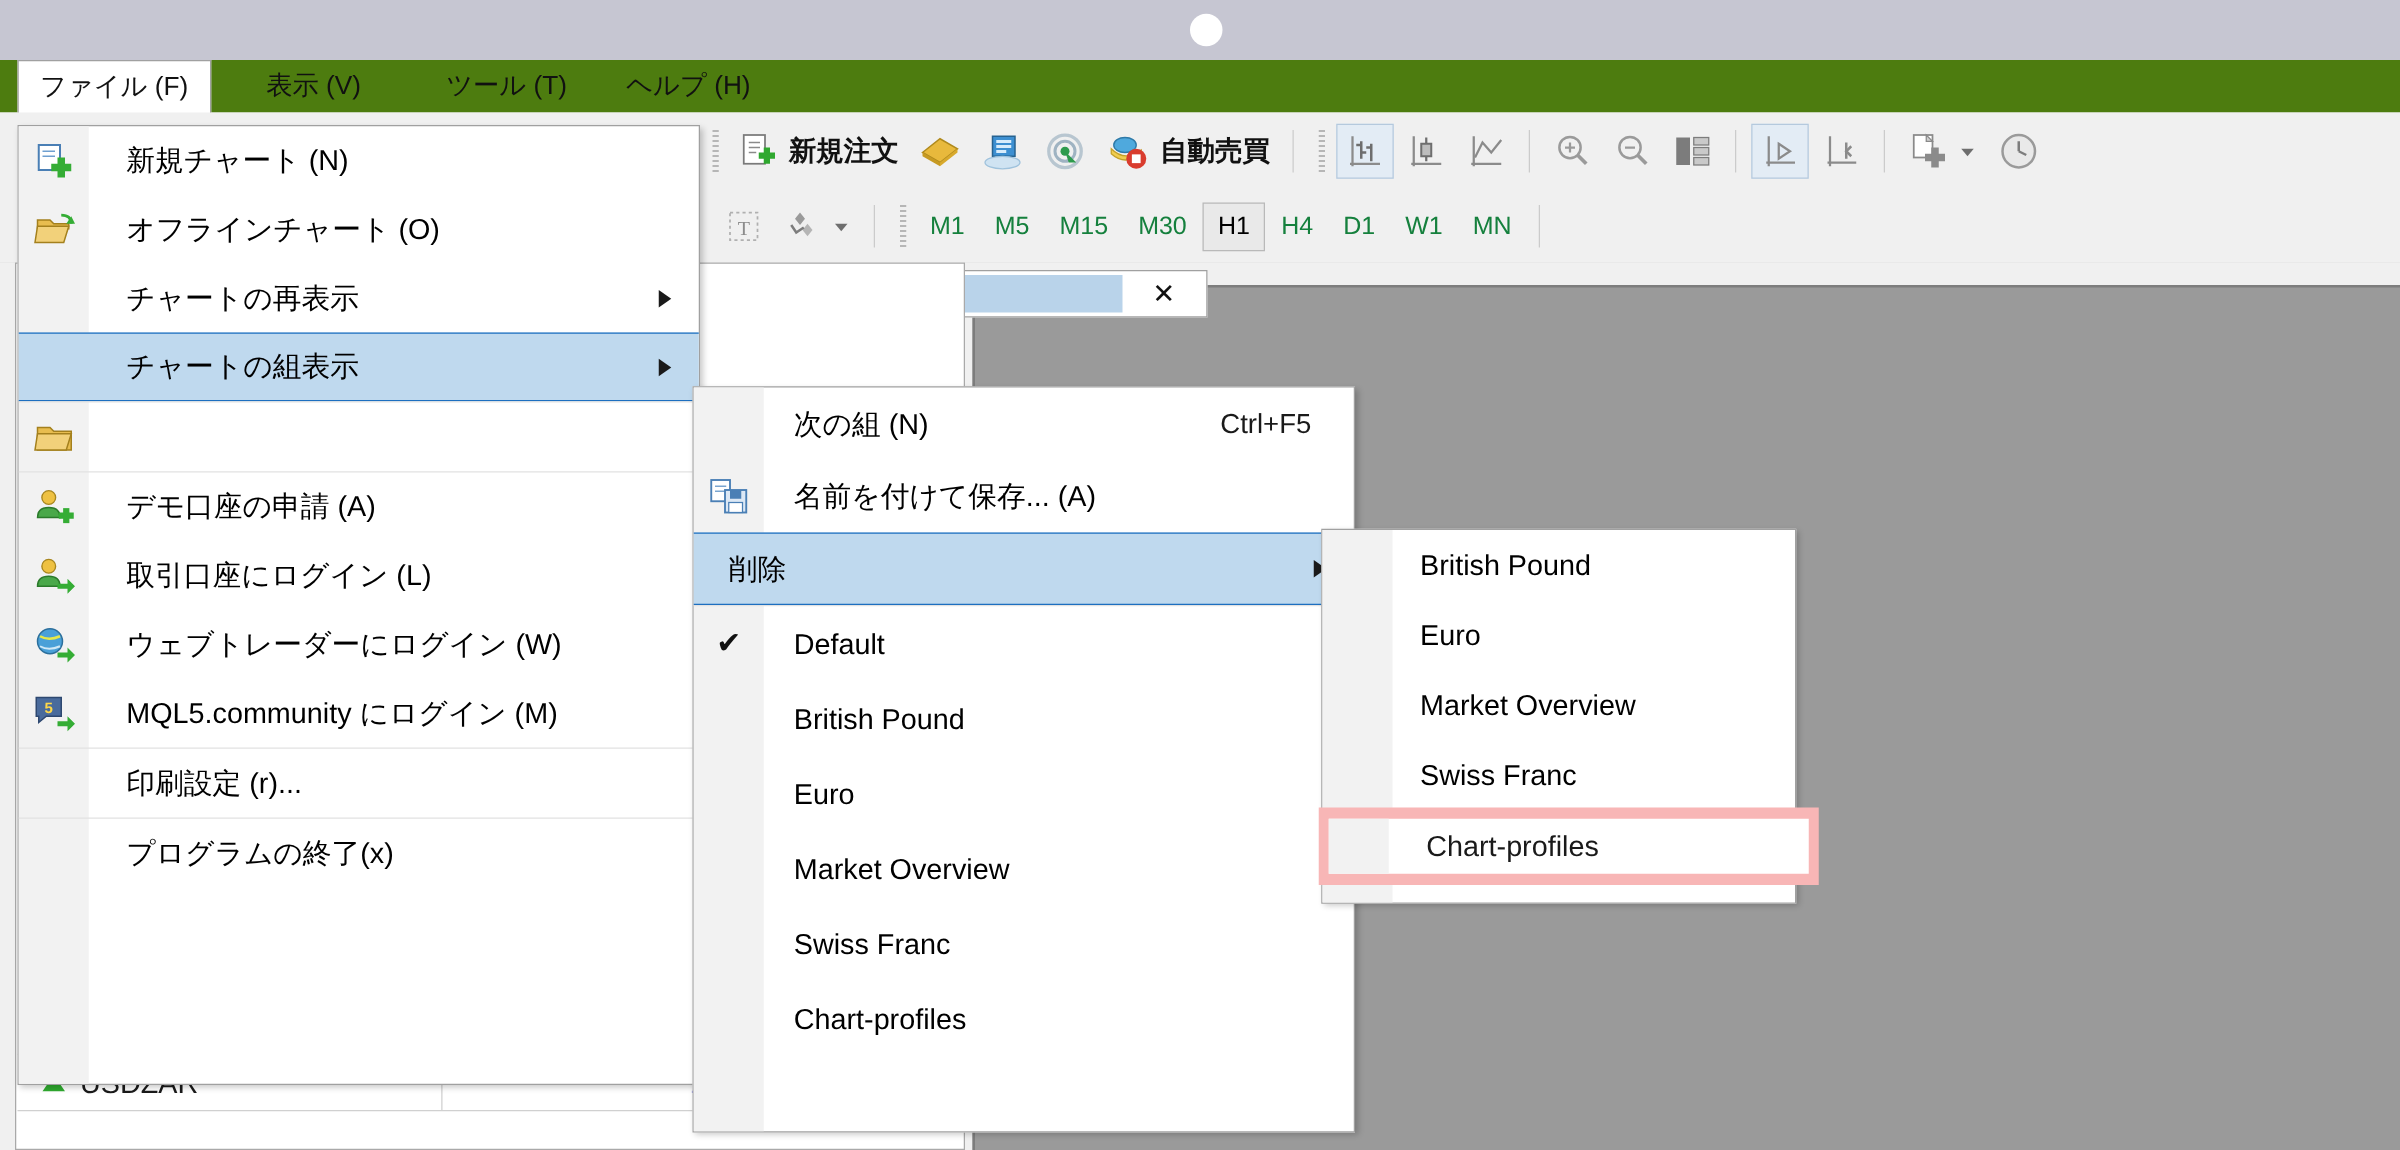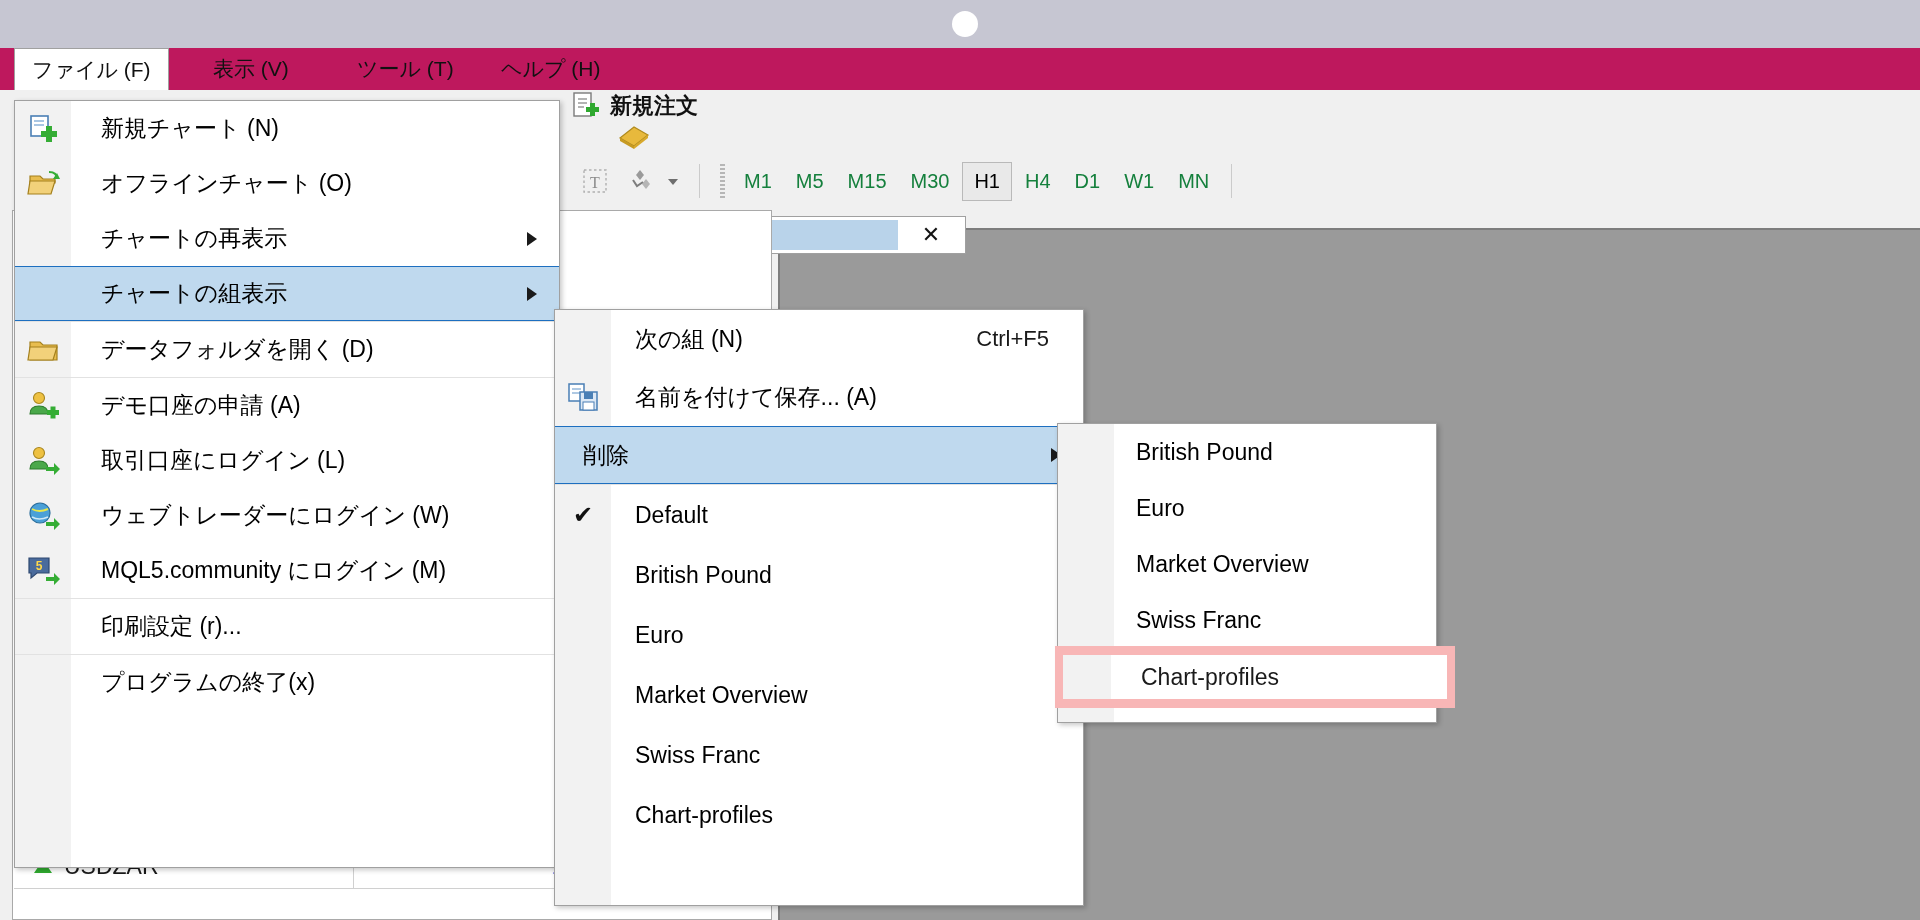--- a/index.html
+++ b/index.html
@@ -12,21 +12,21 @@
   #root{position:relative;width:1920px;height:920px;}
 
   
   .device-bar{position:absolute;left:0;top:0;width:1920px;height:48px;background:#c6c6d2;}
   .camera-dot{position:absolute;left:952px;top:11px;width:26px;height:26px;border-radius:50%;background:#ffffff;}
 
   
   .app-window{position:absolute;left:0;top:48px;width:1920px;height:872px;background:#f0f0f0;}
 
   
-  .menubar{position:absolute;left:0;top:0;width:1920px;height:42px;background:#be185d;}
+  .menubar{position:absolute;left:0;top:0;width:1920px;height:42px;background:#4d7c0f;}
   .menubar-item{
     position:absolute;top:0;height:42px;line-height:42px;
     font-size:21px;color:#111;padding:0 17px;white-space:nowrap;cursor:default;
   }
   .menubar-item.active{
     background:#ffffff;
     border-left:1px solid #a0a0a0;border-right:1px solid #a0a0a0;border-top:1px solid #a0a0a0;
     box-sizing:border-box;height:43px;
   }
 
@@ -109,21 +109,21 @@
   <div class="app-window">
 
     <div class="menubar">
       <div class="menubar-item active" style="left:14px;">ファイル (F)</div>
       <div class="menubar-item" style="left:196px;">表示 (V)</div>
       <div class="menubar-item" style="left:340px;">ツール (T)</div>
       <div class="menubar-item" style="left:484px;">ヘルプ (H)</div>
     </div>
 
     <div class="toolbar toolbar1">
-      <div class="tb-inner" style="left:560px;flex-direction:column;">
+      <div class="tb-inner" style="left:560px;">
         <div class="grip"></div>
 
         <div class="tb-btn">
           <span class="ic">
             <svg width="32" height="32" viewBox="0 0 32 32">
               <rect x="5" y="3" width="17" height="23" fill="#fff" stroke="#7a7a7a" stroke-width="1.4"></rect>
               <line x1="9" y1="9" x2="18" y2="9" stroke="#8a8a8a" stroke-width="1.3"></line>
               <line x1="9" y1="13" x2="18" y2="13" stroke="#8a8a8a" stroke-width="1.3"></line>
               <line x1="9" y1="17" x2="15" y2="17" stroke="#8a8a8a" stroke-width="1.3"></line>
               <rect x="17" y="17" width="13" height="5" fill="#2fa82f"></rect>
@@ -403,21 +403,20 @@
 
       <div class="msep"></div>
 
       <div class="mi">
         <span class="mi-icon">
           <svg width="34" height="30" viewBox="0 0 34 30">
             <path d="M3 7 h10 l3 3 h14 v15 H3 Z" fill="#e8bd4f" stroke="#a4801d" stroke-width="1.2"></path>
             <path d="M3 12 h27 l-4 13 H1 Z" fill="#f2d17a" stroke="#a4801d" stroke-width="1.2"></path>
           </svg>
         </span>
-        <span class="mi-label">データフォルダを開く (D)</span>
       </div>
 
       <div class="msep"></div>
 
       <div class="mi">
         <span class="mi-icon">
           <svg width="34" height="32" viewBox="0 0 34 32">
             <circle cx="12" cy="8" r="5.5" fill="#eec142" stroke="#a8861e" stroke-width="1.1"></circle>
             <path d="M3 24 q0-8 9-8 q9 0 9 8 z" fill="#4aa84a" stroke="#2b7a2b" stroke-width="1.1"></path>
             <rect x="20" y="20" width="12" height="5" fill="#35ad35"></rect>

